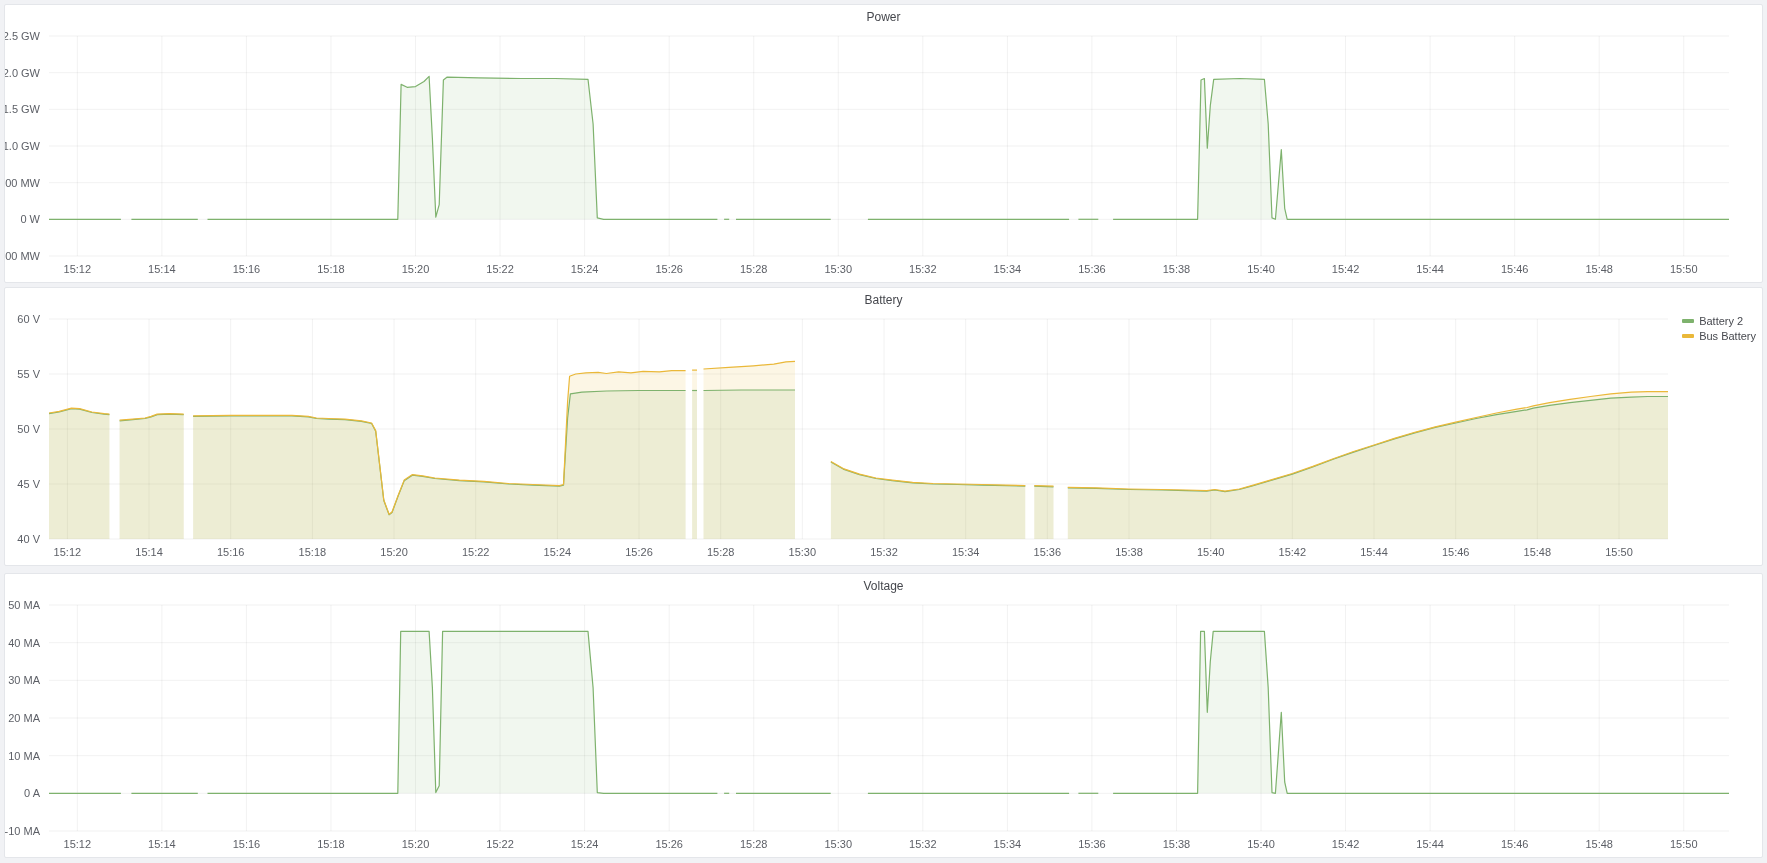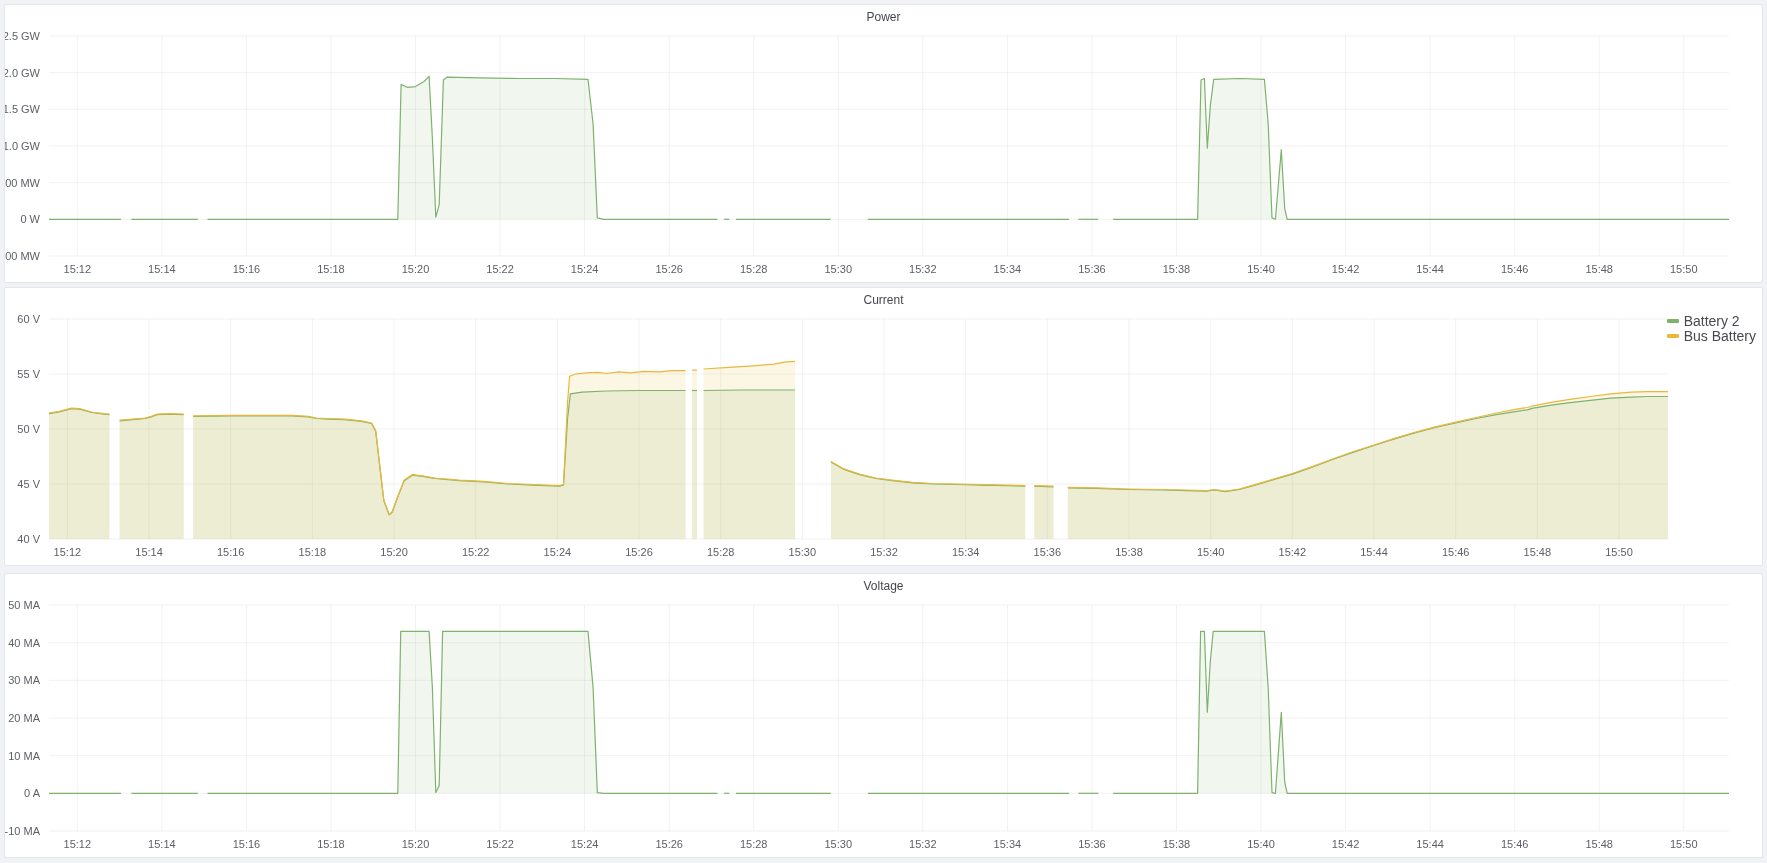--- a/index.html
+++ b/index.html
@@ -8,21 +8,21 @@
   .panel{background:#ffffff;border:1px solid #e4e6ea;border-radius:2px;box-sizing:border-box;
     display:flex;flex-direction:column;position:relative;}
   .panel-header{height:24px;line-height:24px;text-align:center;font-size:12px;font-weight:500;
     color:#45474d;flex:none;cursor:pointer;}
   .chart-box{flex:1;position:relative;padding-left:36px;}
   svg{display:block;position:absolute;left:0;top:0;}
   svg text{font-family:"Liberation Sans", sans-serif;font-size:11px;fill:#5c5f66;}
   .legend{position:absolute;top:2px;right:6px;display:flex;flex-direction:column;gap:1px;}
   .legend-item{display:flex;align-items:center;gap:5px;cursor:pointer;height:14px;}
   .legend-swatch{width:12px;height:4px;border-radius:1px;flex:none;}
-  .legend-label{font-size:14px;color:#47494f;white-space:nowrap;}
+  .legend-label{font-size:11px;color:#47494f;white-space:nowrap;}
 </style>
 </head>
 <body>
 
 <div class="dash" style="gap:4px;">
   <div class="panel" style="height:279px;">
     <div class="panel-header">Power</div>
     <div class="chart-box">
         <svg width="1757" height="253" viewBox="0 0 1757 253">
           <line x1="72.3241066935078" y1="7" x2="72.3241066935078" y2="227" stroke="rgba(0,0,0,0.055)" stroke-width="1"></line>
@@ -92,21 +92,21 @@
           <text x="1256.0181177654756" y="244" text-anchor="middle">15:40</text>
           <text x="1340.5676899849018" y="244" text-anchor="middle">15:42</text>
           <text x="1425.1172622043282" y="244" text-anchor="middle">15:44</text>
           <text x="1509.6668344237544" y="244" text-anchor="middle">15:46</text>
           <text x="1594.2164066431808" y="244" text-anchor="middle">15:48</text>
           <text x="1678.765978862607" y="244" text-anchor="middle">15:50</text>
         </svg>
       </div>
   </div>
   <div class="panel" style="height:279px;margin-top:0;">
-    <div class="panel-header">Current</div>
+    <div class="panel-header">Battery</div>
     <div class="chart-box">
         <svg width="1757" height="253" viewBox="0 0 1757 253">
           <line x1="62.374527112232" y1="7" x2="62.374527112232" y2="227" stroke="rgba(0,0,0,0.055)" stroke-width="1"></line>
           <line x1="144.03909205548547" y1="7" x2="144.03909205548547" y2="227" stroke="rgba(0,0,0,0.055)" stroke-width="1"></line>
           <line x1="225.7036569987389" y1="7" x2="225.7036569987389" y2="227" stroke="rgba(0,0,0,0.055)" stroke-width="1"></line>
           <line x1="307.3682219419924" y1="7" x2="307.3682219419924" y2="227" stroke="rgba(0,0,0,0.055)" stroke-width="1"></line>
           <line x1="389.03278688524586" y1="7" x2="389.03278688524586" y2="227" stroke="rgba(0,0,0,0.055)" stroke-width="1"></line>
           <line x1="470.6973518284993" y1="7" x2="470.6973518284993" y2="227" stroke="rgba(0,0,0,0.055)" stroke-width="1"></line>
           <line x1="552.3619167717527" y1="7" x2="552.3619167717527" y2="227" stroke="rgba(0,0,0,0.055)" stroke-width="1"></line>
           <line x1="634.0264817150062" y1="7" x2="634.0264817150062" y2="227" stroke="rgba(0,0,0,0.055)" stroke-width="1"></line>

